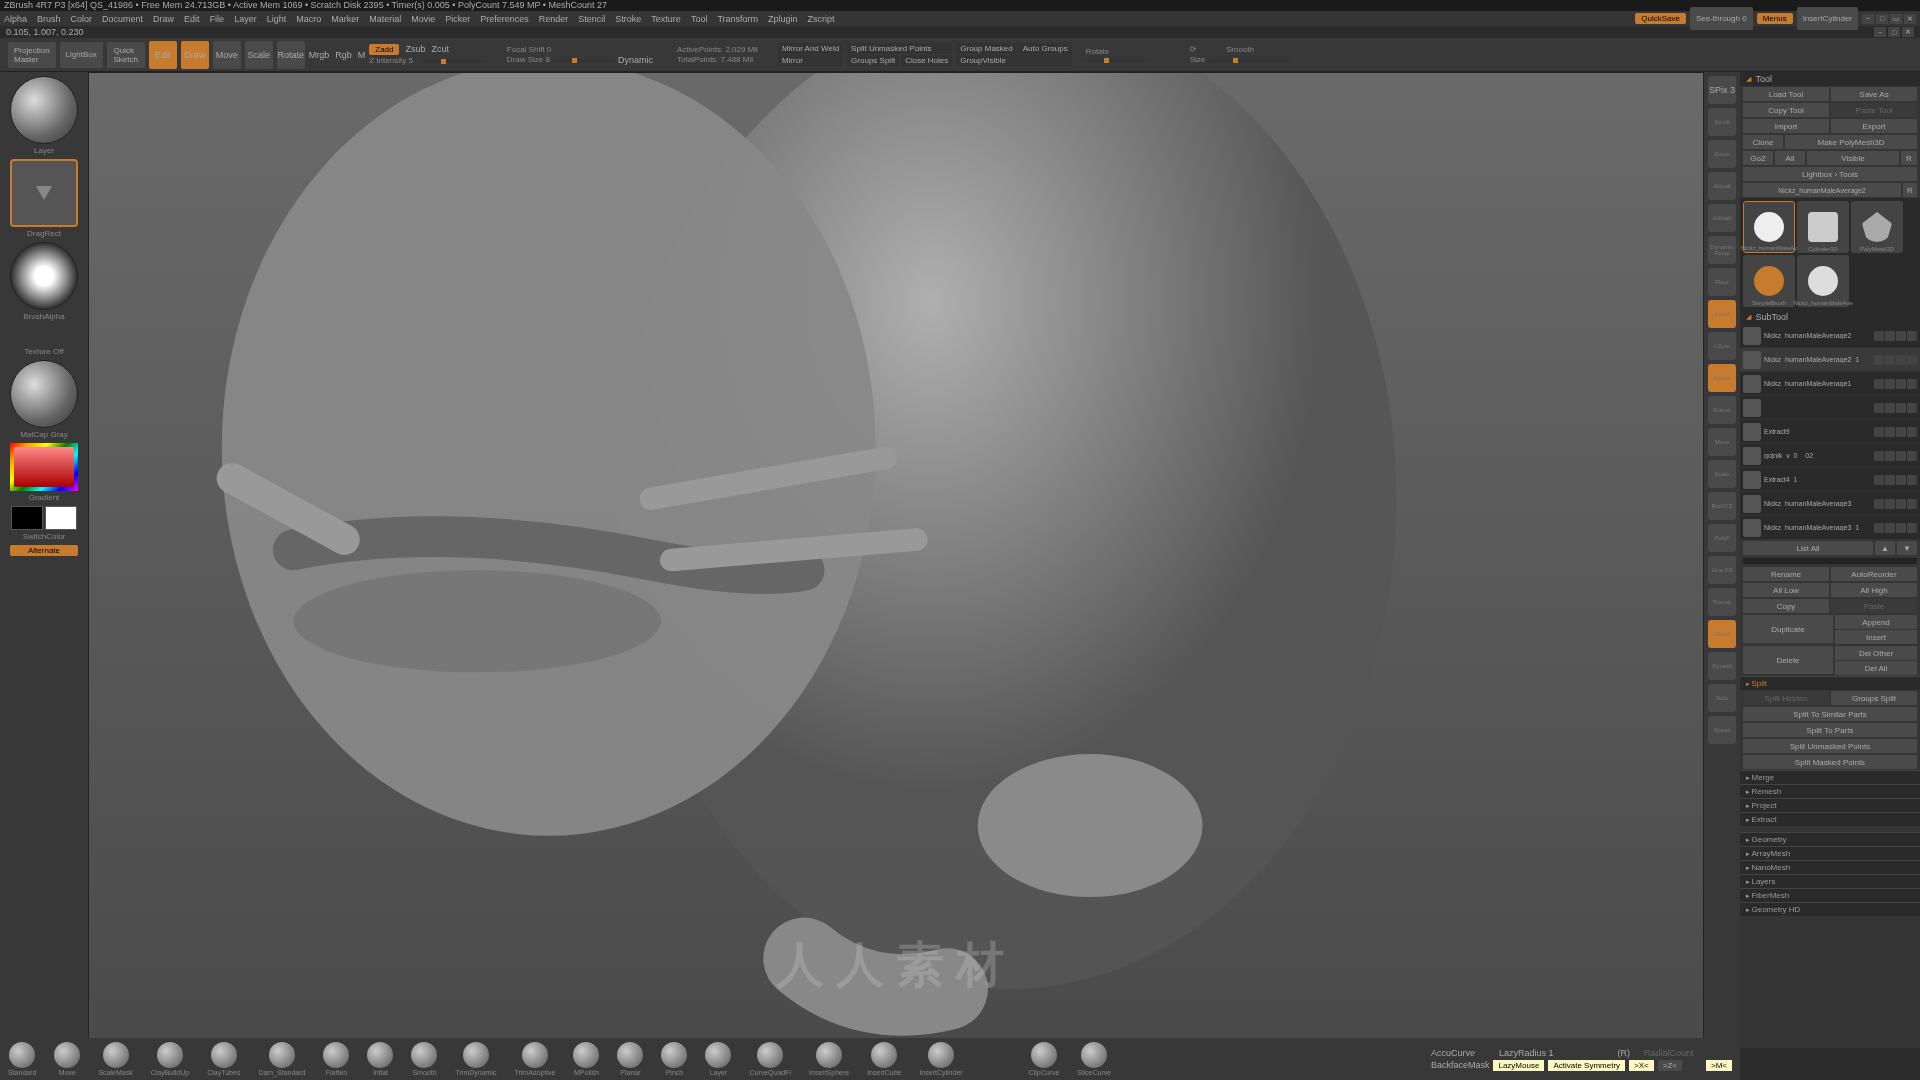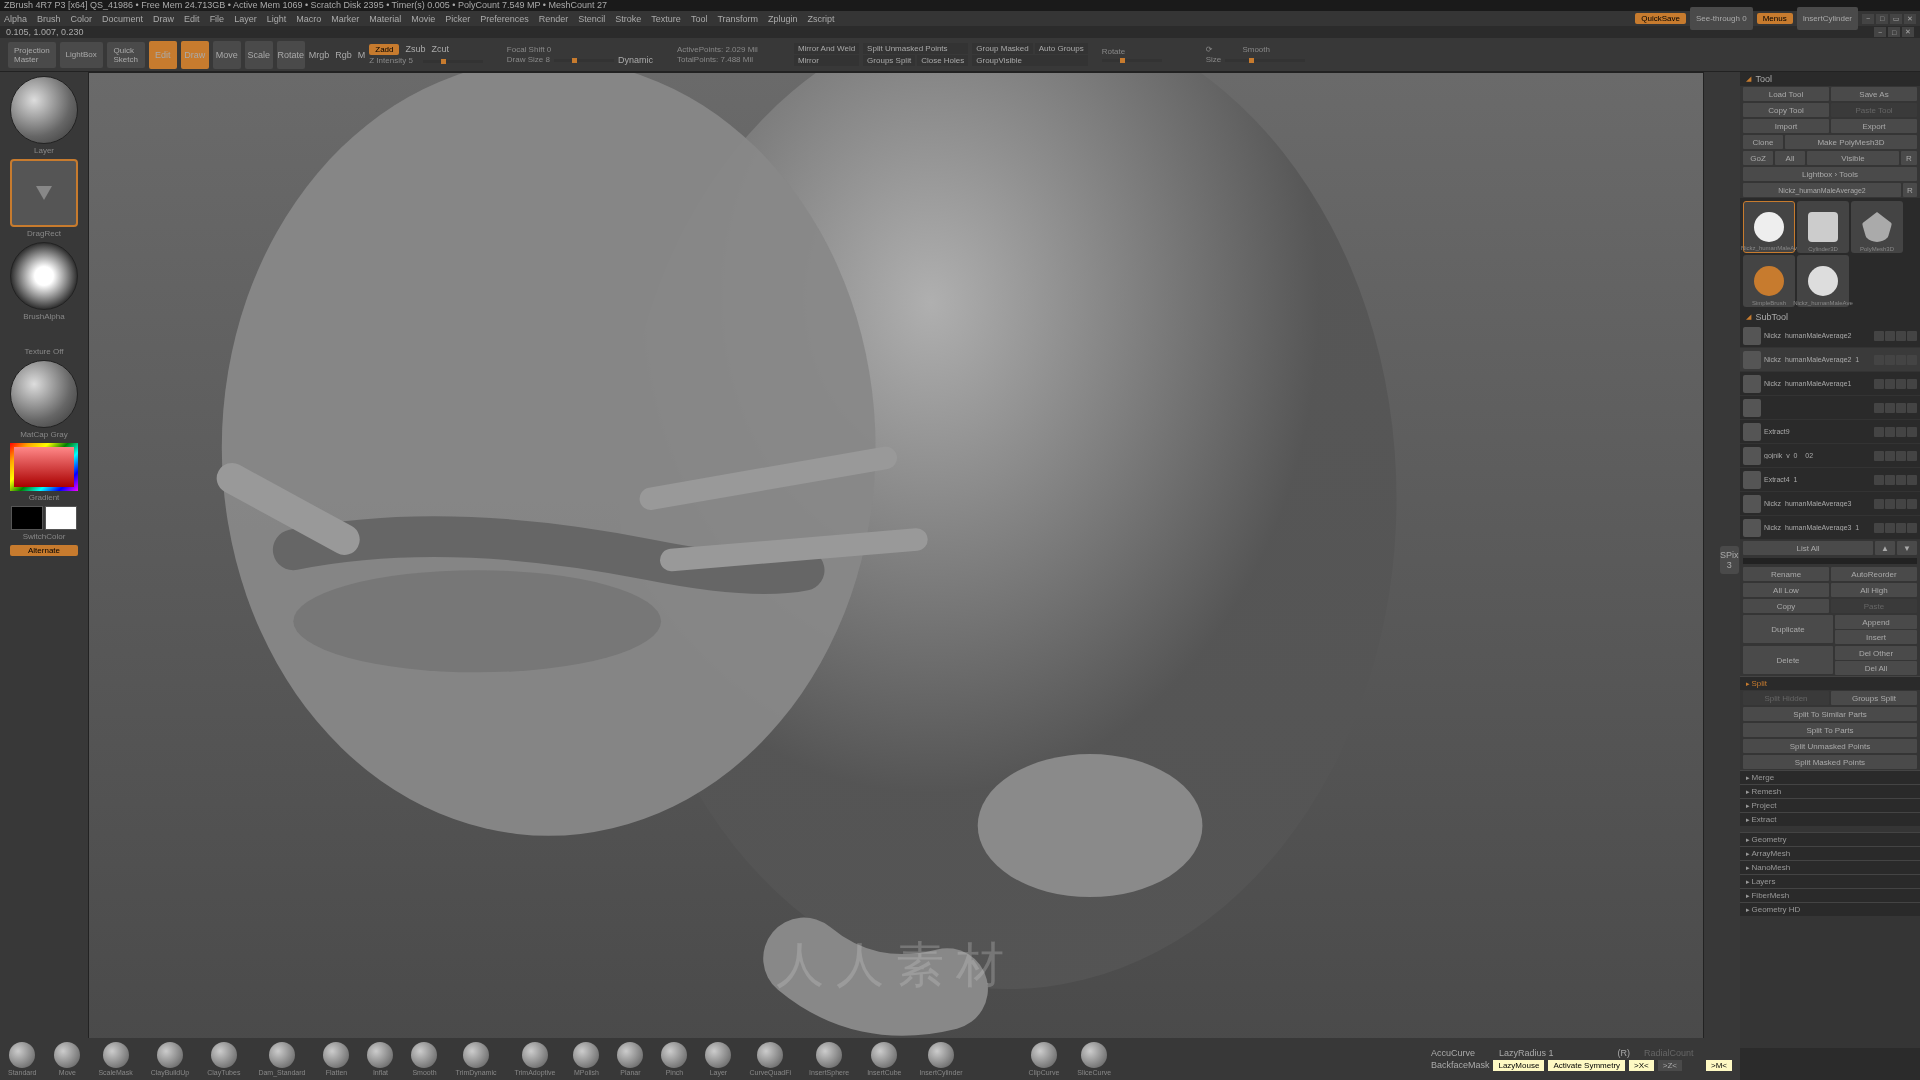--- a/index.html
+++ b/index.html
@@ -28,22 +28,22 @@
 .bigthumb.sq{border-radius:4px;background:#555;display:flex;align-items:center;justify-content:center}
 .bigthumb.sq.sel{border:2px solid #c77b2e}
 .thumblabel{font-size:8px;color:#888;margin-top:-2px}
 .colorblock{width:68px;height:48px;background:linear-gradient(135deg,red,orange,yellow,green,cyan,blue,magenta);position:relative}
 .colorblock::after{content:'';position:absolute;inset:4px;background:linear-gradient(to bottom,#f88,#a00)}
 .swatch-row{display:flex;gap:2px}
 .swatch{width:32px;height:24px;border:1px solid #555}
 .swatch.b{background:#000}.swatch.w{background:#fff}
 .viewport{flex:1;background:#5f5f5f;position:relative;display:flex;align-items:center;justify-content:center;border:1px solid #222}
 .vp-placeholder{position:absolute;inset:0;background:linear-gradient(180deg,#6a6a6a 0%,#5a5a5a 50%,#4a4a4a 100%);display:flex;align-items:center;justify-content:center;color:#888;font-size:14px}
-.watermark{position:absolute;bottom:50px;left:50%;transform:translateX(-50%);font-size:48px;color:rgba(200,200,200,0.3);font-weight:normal;letter-spacing:12px}
-.rightnav{width:36px;background:#383838;display:flex;flex-direction:row;align-items:center;padding:4px 16px;gap:4px}
+.watermark{position:absolute;bottom:50px;left:50%;transform:translateX(-50%);font-size:48px;color:rgba(200,200,200,0.3);font-weight:bold;letter-spacing:12px}
+.rightnav{width:36px;background:#383838;display:flex;flex-direction:column;align-items:center;padding:4px 0;gap:4px}
 .navicon{width:28px;height:28px;background:#4a4a4a;border-radius:3px;display:flex;align-items:center;justify-content:center;font-size:7px;text-align:center;flex-direction:column}
 .navicon.on{background:#c77b2e;color:#000}
 .navlbl{font-size:6px;color:#777;line-height:1}
 .rightpanel{width:180px;background:#353535;display:flex;flex-direction:column;overflow:hidden}
 .rp-header{background:#2a2a2a;padding:2px 6px;font-size:9px;display:flex;align-items:center;gap:4px}
 .rp-header::before{content:'◢';font-size:7px;color:#c77b2e}
 .rp-row{display:flex;gap:2px;padding:1px 3px}
 .rp-btn{flex:1;background:#4a4a4a;padding:2px 4px;font-size:8px;text-align:center;border-radius:1px;min-height:14px;display:flex;align-items:center;justify-content:center}
 .rp-btn.dim{background:#3a3a3a;color:#666}
 .toolgrid{display:flex;flex-wrap:wrap;gap:2px;padding:3px;background:#2a2a2a}
@@ -169,21 +169,21 @@
     <div style="display:flex;gap:4px;align-items:center">
       <span class="tb-label">Draw Size 8</span>
       <div class="slider-mini"></div>
       <span>Dynamic</span>
     </div>
   </div>
   <div class="tb-group" style="margin-left:20px">
     <span class="tb-label">ActivePoints: 2.029 Mil</span>
     <span class="tb-label">TotalPoints: 7.488 Mil</span>
   </div>
-  <div class="tb-group" style="margin-left:32px">
+  <div class="tb-group" style="margin-left:16px">
     <span class="tb-val">Mirror And Weld</span>
     <span class="tb-val">Mirror</span>
   </div>
   <div class="tb-group">
     <span class="tb-val">Split Unmasked Points</span>
     <div style="display:flex;gap:2px">
       <span class="tb-val">Groups Split</span>
       <span class="tb-val">Close Holes</span>
     </div>
   </div>

